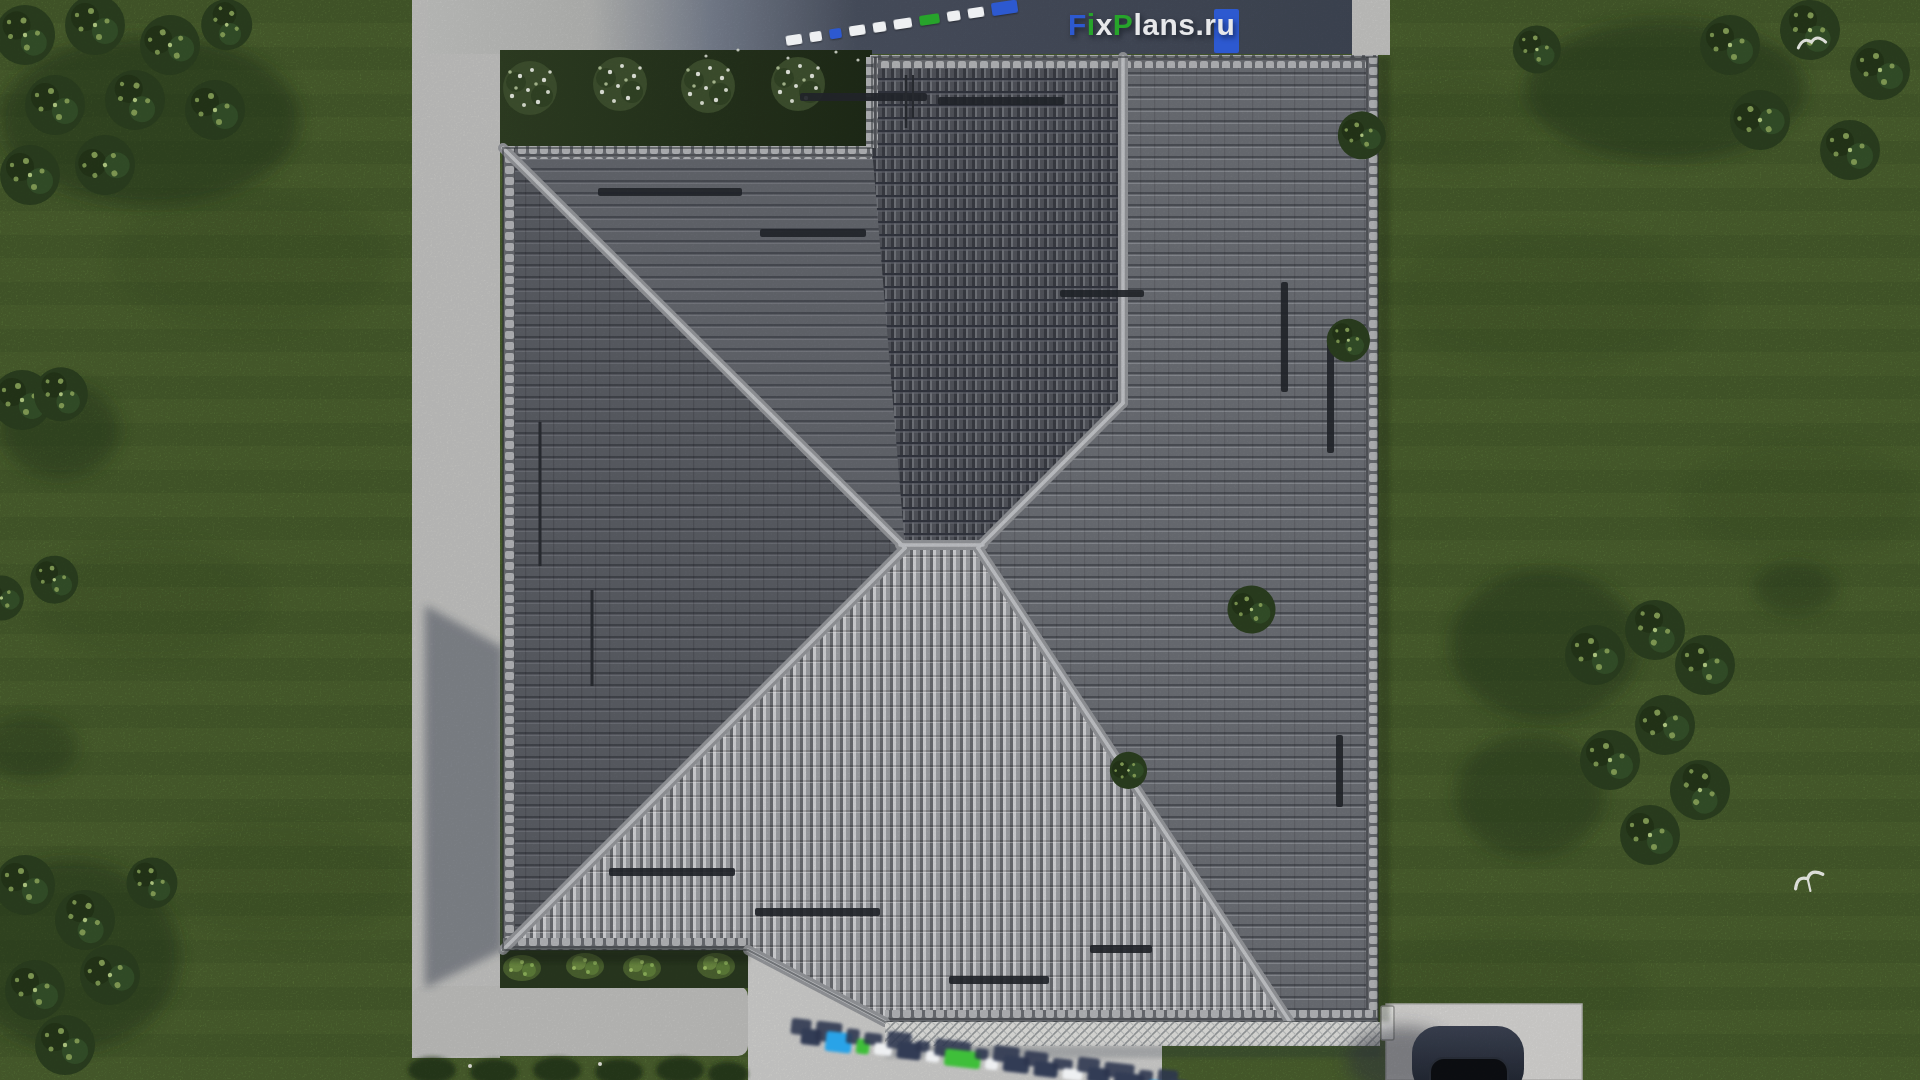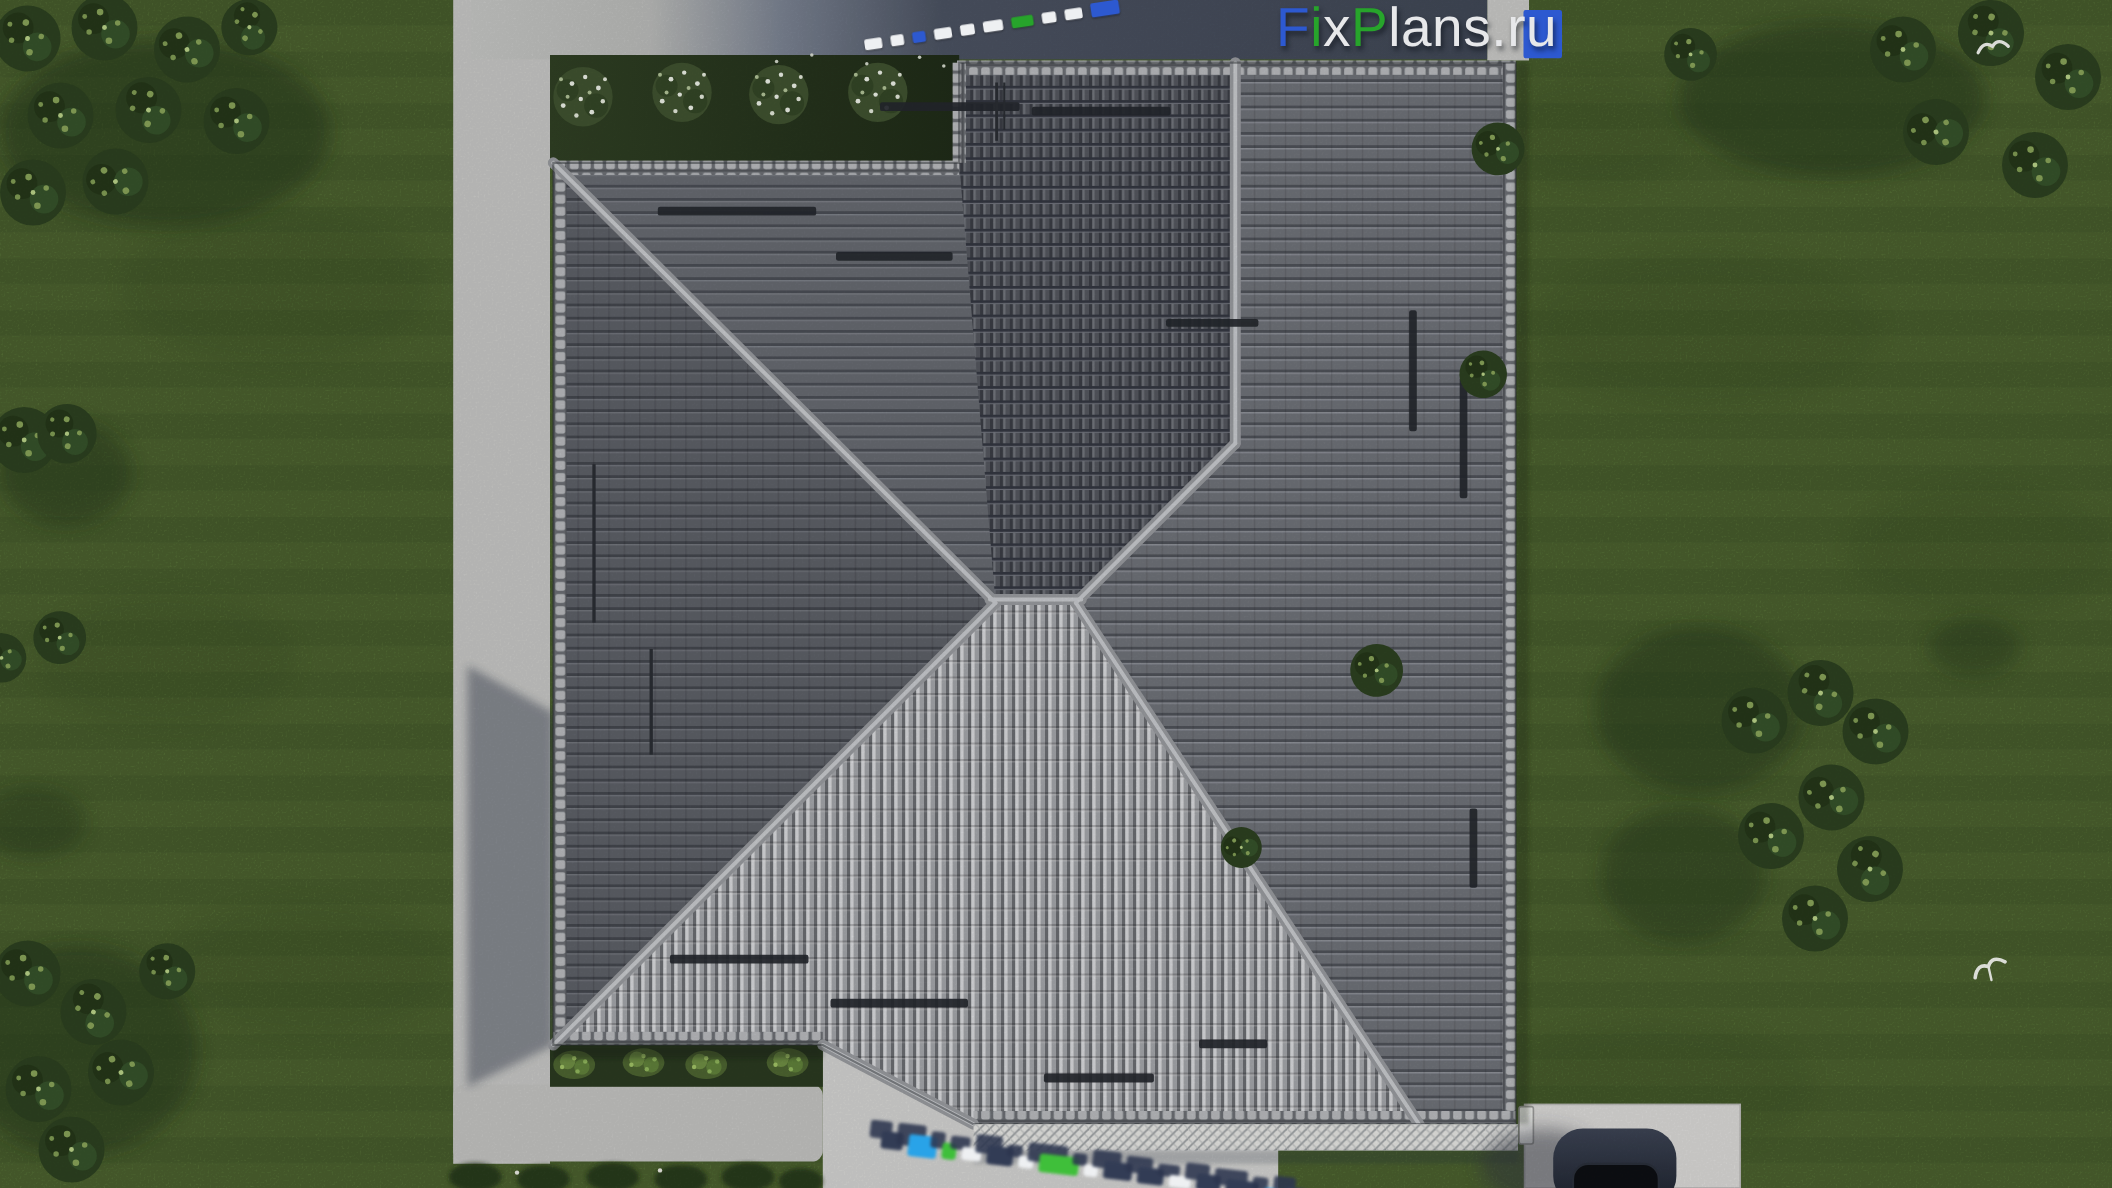--- a/index.html
+++ b/index.html
@@ -1,20 +1,20 @@
 <!DOCTYPE html>
 <html style="--logo_blue: #2d59d0; --logo_green: #27a42b; --logo_white: #e7e8ea; --watermark_cyan: #29a3e8; --watermark_green: #3fbf3a; --watermark_navy: #323c55; --grass: #5e7a3b; --roof_dark: #53565d; --roof_medium: #6e7177; --roof_bright: #a2a4a8; --ridge_cap: #a8aaad; --pavement: #c7c7c5; --shadow_band_dark: #3f4654; --car_body: #2b3240;"><head>
 <meta charset="utf-8">
 <style>
   html,body{margin:0;padding:0;background:#000;}
   .stage{position:relative;width:1920px;height:1080px;overflow:hidden;
          font-family:"Liberation Sans",sans-serif;}
   .stage svg{position:absolute;left:0;top:0;}
   
-  .logo{position:absolute;left:1160px;top:2px;font-weight:400;font-size:50px;
+  .logo{position:absolute;left:1068px;top:2px;font-weight:700;font-size:30px;
         letter-spacing:.5px;line-height:46px;white-space:nowrap;
         text-shadow:2px 3px 5px rgba(8,12,20,.55);z-index:30;}
   .c-blue{color:var(--logo_blue,#2d59d0);}
   .c-green{color:var(--logo_green,#27a42b);}
   .c-white{color:var(--logo_white,#e7e8ea);}
   .u-box{position:relative;display:inline-block;color:var(--logo_white,#e7e8ea);}
   .u-box::before{content:"";position:absolute;left:-2px;right:-4px;top:7px;bottom:-5px;
         background:var(--logo_blue,#2d59d0);z-index:-1;border-radius:2px;}
   
   .wm-top{position:absolute;left:786px;top:34px;display:flex;gap:8px;align-items:center;

